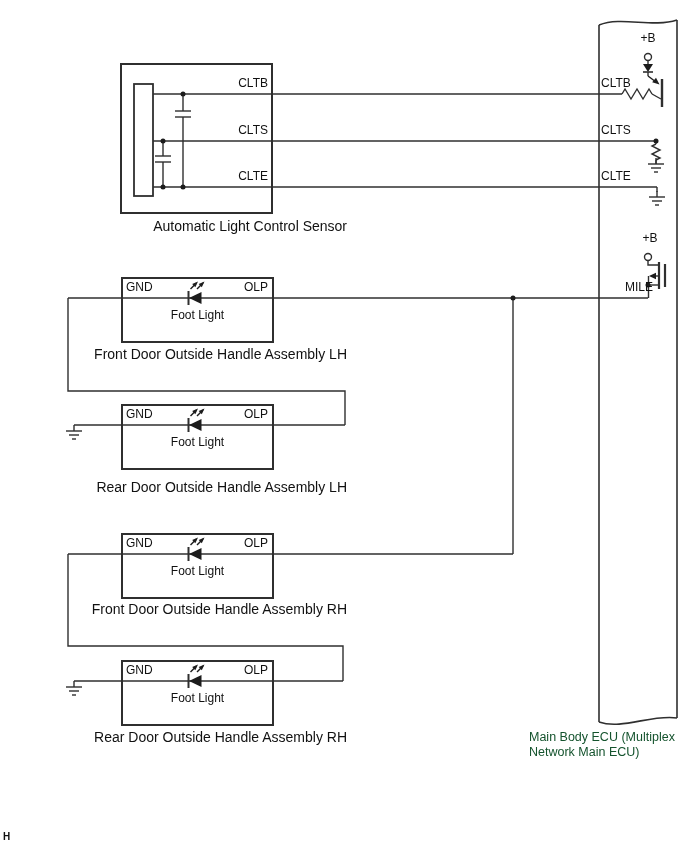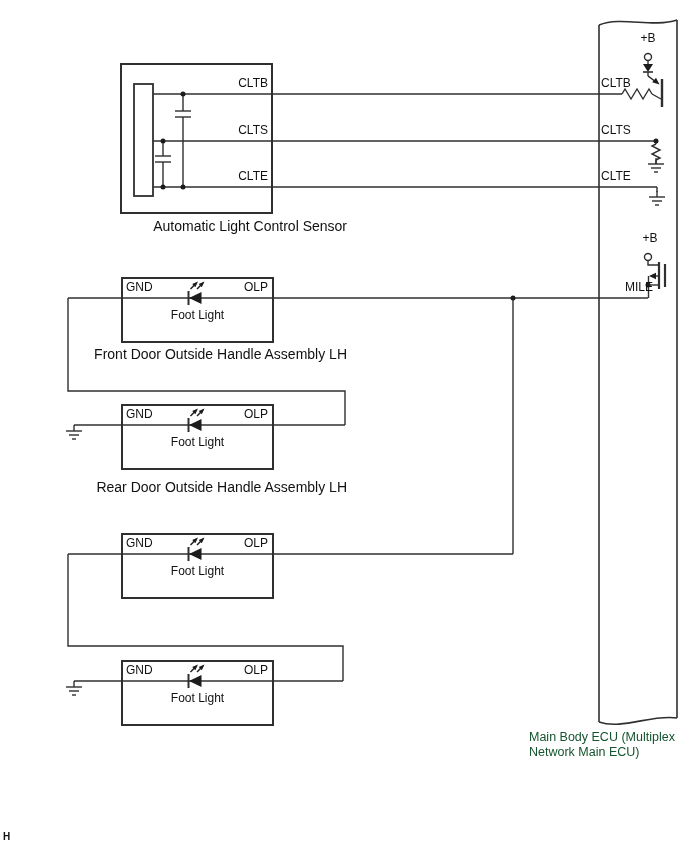--- a/index.html
+++ b/index.html
@@ -162,19 +162,21 @@
   <div class="cap" style="left:47px;top:347px;width:300px;">Front Door Outside Handle Assembly LH</div>
 
   <div class="lbl" style="left:126px;top:408px;">GND</div>
   <div class="lbl r" style="left:220px;top:408px;width:48px;">OLP</div>
   <div class="lbl c" style="left:121px;top:436px;width:153px;">Foot Light</div>
   <div class="cap" style="left:47px;top:480px;width:300px;">Rear Door Outside Handle Assembly LH</div>
 
   <div class="lbl" style="left:126px;top:537px;">GND</div>
   <div class="lbl r" style="left:220px;top:537px;width:48px;">OLP</div>
   <div class="lbl c" style="left:121px;top:565px;width:153px;">Foot Light</div>
+  <div class="cap" style="left:47px;top:602px;width:300px;">Front Door Outside Handle Assembly RH</div>
 
   <div class="lbl" style="left:126px;top:664px;">GND</div>
   <div class="lbl r" style="left:220px;top:664px;width:48px;">OLP</div>
   <div class="lbl c" style="left:121px;top:692px;width:153px;">Foot Light</div>
+  <div class="cap" style="left:47px;top:730px;width:300px;">Rear Door Outside Handle Assembly RH</div>
 
   <div class="marker" style="left:3px;top:831px;">H</div>
 </div>
 
 </body></html>

